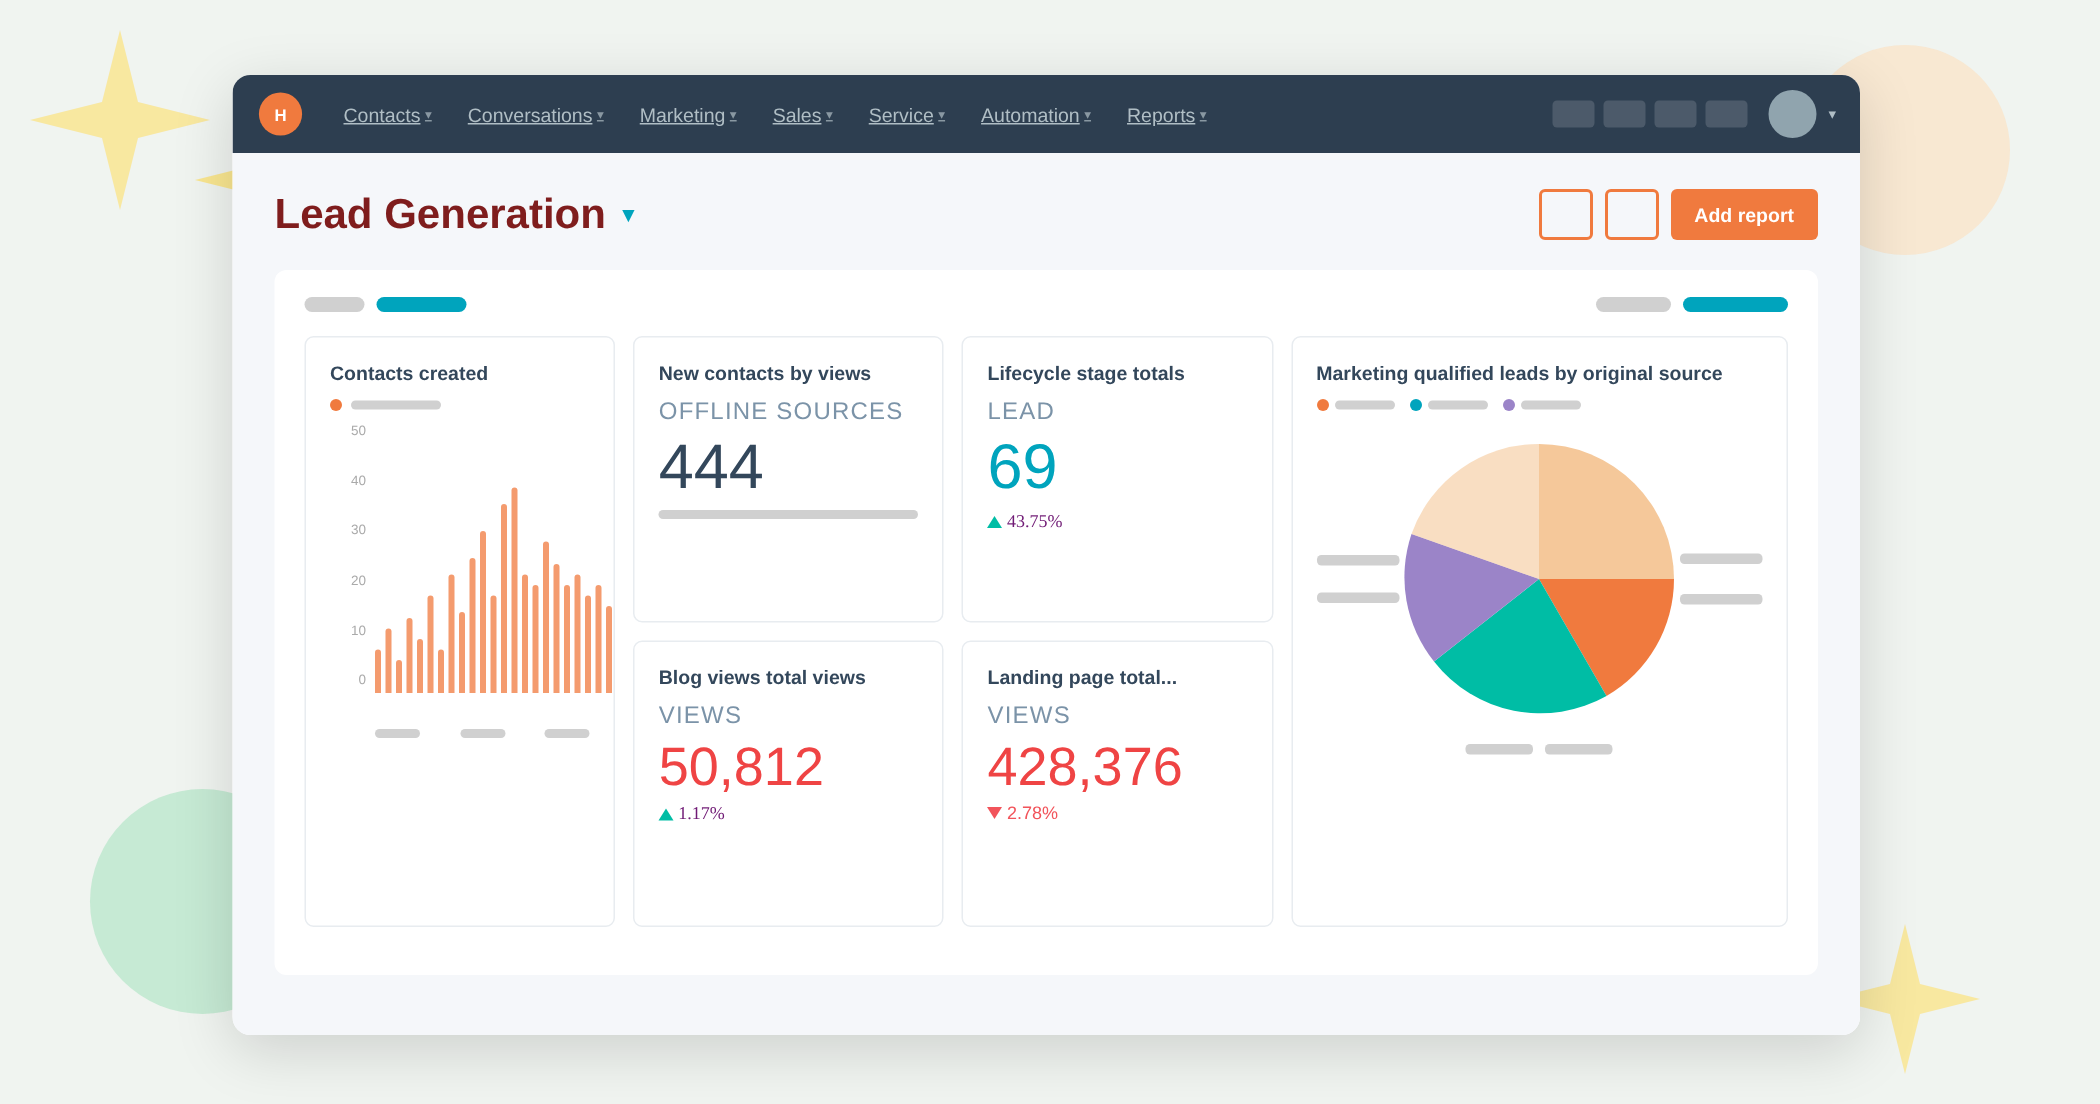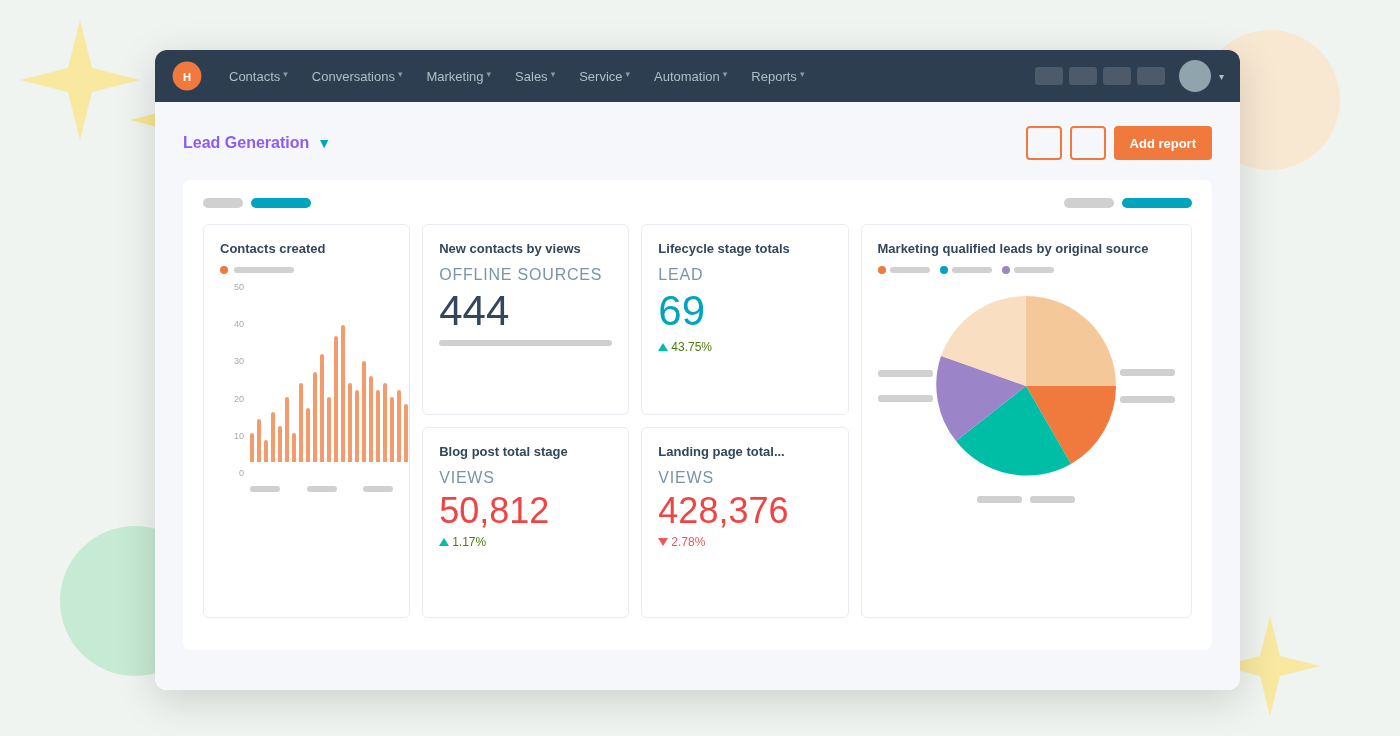--- a/index.html
+++ b/index.html
@@ -83,23 +83,24 @@
       align-items: center;
       gap: 4px;
       flex: 1;
     }
     .nav-item {
       color: #b0bec5;
       font-size: 13px;
       padding: 6px 10px;
       cursor: pointer;
       display: flex;
-      align-items: flex-start;
+      align-items: center;
       gap: 3px;
       white-space: nowrap;
+      text-decoration: underline;
     }
     .nav-chevron {
       font-size: 9px;
       opacity: 0.7;
     }
     .navbar-right {
       display: flex;
       align-items: center;
       gap: 6px;
       margin-left: auto;
@@ -135,22 +136,22 @@
       align-items: center;
       justify-content: space-between;
       margin-bottom: 20px;
     }
     .page-title-area {
       display: flex;
       align-items: center;
       gap: 8px;
     }
     .page-title {
-      color: #8b5cf6;
-      font-size: 16px;
+      color: #7f1d1d;
+      font-size: 28px;
       font-weight: 600;
     }
     .page-title-chevron {
       color: #00a4bd;
       font-size: 14px;
     }
     .header-actions {
       display: flex;
       gap: 8px;
       align-items: center;
@@ -260,21 +261,21 @@
       align-items: flex-end;
       gap: 3px;
       margin-top: 8px;
       padding-left: 30px;
       padding-bottom: 20px;
     }
     .bar-chart-yaxis {
       position: absolute;
       left: 0;
       top: 0;
-      bottom: 4px;
+      bottom: 24px;
       display: flex;
       flex-direction: column;
       justify-content: space-between;
       font-size: 9px;
       color: #aaa;
       text-align: right;
       width: 24px;
     }
     .bar {
       flex: 1;
@@ -322,21 +323,21 @@
     
     .metric-value-teal {
       color: #00a4bd;
     }
     .metric-change {
       font-size: 12px;
       display: flex;
       align-items: center;
       gap: 3px;
     }
-    .change-up { color: #4d7c0f; }
+    .change-up { color: #701a75; font-family: Liberation Serif, serif; }
     .change-down { color: #f2545b; }
     .triangle-up {
       width: 0; height: 0;
       border-left: 5px solid transparent;
       border-right: 5px solid transparent;
       border-bottom: 8px solid #00bda5;
       display: inline-block;
     }
     .triangle-down {
       width: 0; height: 0;
@@ -600,21 +601,21 @@
             </div>
           </div>
 
           <div style="display:flex; gap:8px; justify-content:center; margin-top:10px;">
             <div class="pie-label-bar" style="width:45px"></div>
             <div class="pie-label-bar" style="width:45px"></div>
           </div>
         </div>
 
         <div class="report-card">
-          <div class="card-title">Blog post total stage</div>
+          <div class="card-title">Blog views total views</div>
           <div class="metric-label">VIEWS</div>
           <div class="metric-value-views">50,812</div>
           <div class="metric-change change-up">
             <span class="triangle-up"></span>
             <span>1.17%</span>
           </div>
         </div>
 
         <div class="report-card">
           <div class="card-title">Landing page total...</div>

